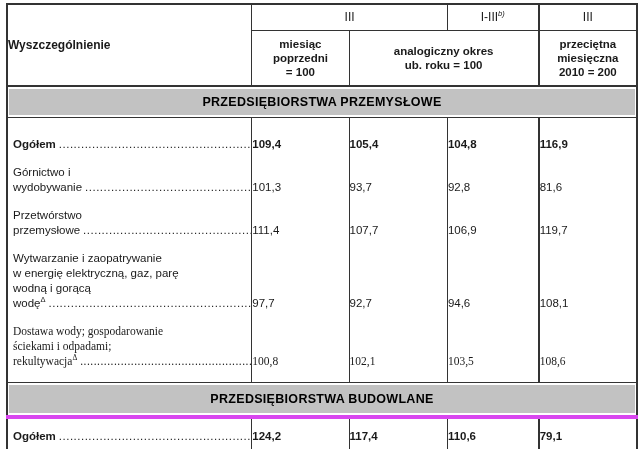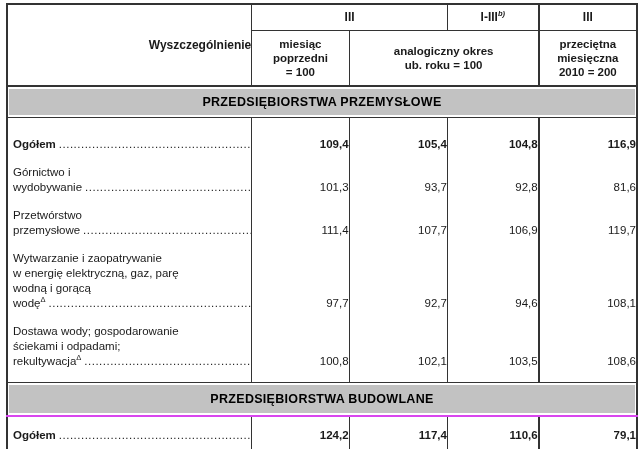--- a/index.html
+++ b/index.html
@@ -20,42 +20,42 @@
     border-collapse: collapse;
     table-layout: fixed;
     border: 2px solid #333;
     border-bottom: none;
   }
   th, td { border: 1px solid #333; padding: 0; }
 
   
   th.stub {
     font-size: 12px; font-weight: bold;
-    text-align: right; vertical-align: middle;
+    text-align: left; vertical-align: middle;
   }
   tr.hrow1 { height: 26px; }
   tr.hrow2 { height: 56px; margin-top: 12px; }
   th.period {
-    font-size: 12px; font-weight: bold;
+    font-size: 12px; font-weight: normal;
     text-align: center; vertical-align: middle;
   }
   th.period sup.it { font-style: italic; }
   sup { font-size: 7.5px; line-height: 0; }
   th.measure {
     font-size: 11.5px; font-weight: bold; line-height: 14px;
     text-align: center; vertical-align: middle;
     white-space: pre-line;
   }
   tr.hrow2 th { border-bottom: 2px solid #333; }
   .thickL { border-left: 2px solid #333 !important; }
 
   
   td.band-cell { padding: 2px 1px; border-left: 2px solid #333; border-right: 2px solid #333; }
   tr.band1 td { border-top: 2px solid #333; border-bottom: 1px solid #333; }
-  tr.band2 td { border-top: 1px solid #333; border-bottom: 2px solid #d946ef; }
+  tr.band2 td { border-top: 1px solid #333; border-bottom: 4px solid #d946ef; }
   .band {
     background: #c2c2c2;
     height: 26px; line-height: 26px;
     text-align: center;
     font-size: 12.5px; font-weight: bold;
     letter-spacing: 0.3px;
     color: #000;
   }
   tr.band2 .band { height: 28px; line-height: 28px; }
 
@@ -71,29 +71,29 @@
   .lab { white-space: pre-line; }
   .dots { margin-left: 3px; }
   .dots::after {
     font-weight: normal;
     letter-spacing: 0.5px;
     content: "......................................................................................................................";
   }
   td.val {
     vertical-align: bottom;
     padding-bottom: 13px;
-    text-align: right;
+    text-align: left;
     font-size: 11.5px; line-height: 15px;
   }
   tr.bold .lab, tr.bold td.val { font-weight: bold; margin-top: 21px; }
 
   tr.h47 { height: 47px; }
   tr.h40 { height: 40px; }
   tr.h63 { height: 63px; }
-  tr.h50 { height: 50px; }
+  tr.h50 { height: 50px; font-family: Liberation Serif, serif; }
   tr.h41 { height: 41px; }
 </style>
 </head>
 <body>
 
 <div class="page">
   <table class="stat-table">
     <colgroup>
       <col style="width:244px">
       <col style="width:97px">

